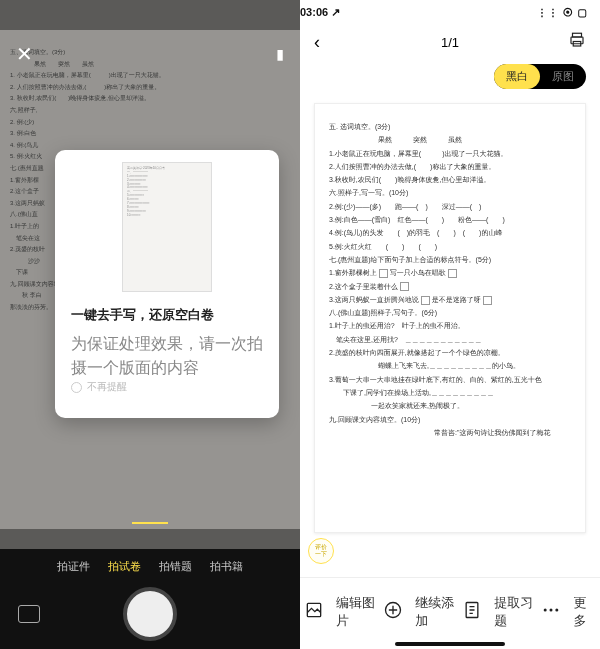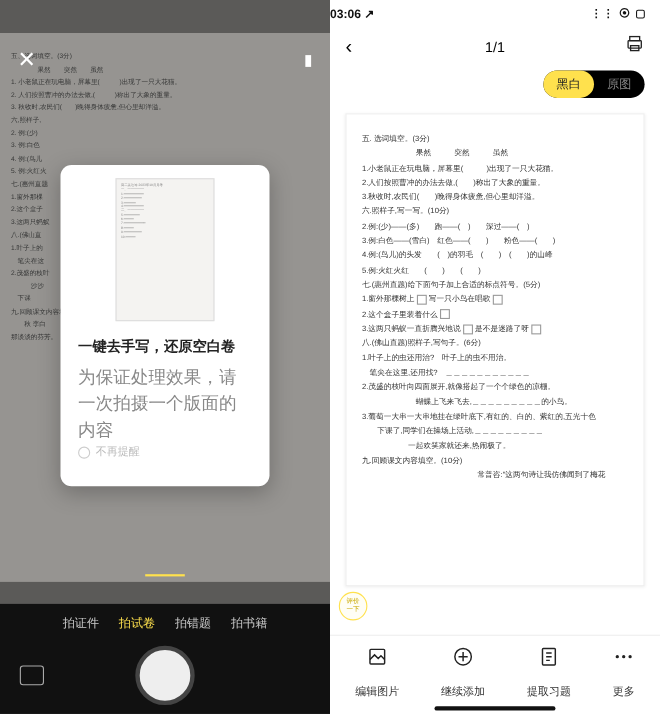--- a/index.html
+++ b/index.html
@@ -6,21 +6,21 @@
   body{background:#fff;width:600px;height:649px;overflow:hidden}
   .screens{display:flex;width:600px;height:649px}
   .phone{width:300px;height:649px;position:relative;overflow:hidden}
   
   .cam-bg{position:absolute;inset:0;background:#8c8b87}
   .doc-bg{position:absolute;left:0;right:0;top:30px;bottom:120px;background:#e6e4df;padding:18px 10px;font-size:6px;color:#555;line-height:1.6;overflow:hidden}
   .doc-bg .line{white-space:nowrap;overflow:hidden;margin-bottom:2px}
   .overlay{position:absolute;inset:0;background:rgba(0,0,0,.35)}
   .top-icons{position:absolute;top:40px;left:0;right:0;height:28px;color:#fff;display:flex;align-items:center;padding:0 16px}
   .top-icons .spacer{flex:1}
-  .modal{position:absolute;left:55px;top:150px;width:190px;background:#fff;border-radius:10px;box-shadow:0 6px 20px rgba(0,0,0,.25);overflow:hidden}
+  .modal{position:absolute;left:55px;top:150px;width:224px;background:#fff;border-radius:10px;box-shadow:0 6px 20px rgba(0,0,0,.25);overflow:hidden}
   .modal-img{height:130px;background:#f4f3f1;margin:12px auto 0;width:90px;border:1px solid #ddd;padding:4px;font-size:3px;line-height:1.3;color:#888;overflow:hidden}
   .modal-body{padding:14px 16px 10px}
   .modal-title{font-size:13px;font-weight:600;color:#222;margin-bottom:8px;text-align:left}
   .modal-sub{font-size:16px;color:#888;line-height:1.5;}
   .modal-remind{display:flex;align-items:center;font-size:10px;color:#bbb;margin-bottom:14px}
   .modal-remind .circ{width:11px;height:11px;border:1px solid #ccc;border-radius:50%;margin-right:5px}
   .modal-btn{background:#ffe14d;color:#333;font-size:12px;text-align:center;border-radius:18px;padding:9px 0;margin:0 2px}
   .cam-bottom{position:absolute;left:0;right:0;bottom:0;height:100px;background:#111}
   .tabs{display:flex;justify-content:center;gap:18px;color:#ccc;font-size:11px;padding-top:10px}
   .tabs .active{color:#ffe14d}
@@ -38,21 +38,21 @@
   .print-ic{position:absolute;right:14px}
   .seg{display:flex;justify-content:flex-end;padding:4px 14px 6px}
   .seg-in{display:flex;background:#000000;border-radius:14px;font-size:11px}
   .seg-in span{padding:5px 12px;border-radius:14px;color:#888}
   .seg-in .on{background:#ffe14d;color:#222}
   .r-doc{margin:8px 14px 0;background:#fff;border:1px solid #eee;box-shadow:0 1px 3px rgba(0,0,0,.08);height:430px;padding:16px 14px;font-size:7px;color:#333;line-height:1.9;overflow:hidden}
   .r-doc .line{white-space:nowrap;overflow:hidden}
   .sq{display:inline-block;width:9px;height:9px;border:1px solid #999;vertical-align:middle;margin:0 2px}
   .badge{position:absolute;left:8px;bottom:85px;width:26px;height:26px;border:1px solid #ffe14d;border-radius:50%;font-size:6px;color:#c9a800;display:flex;flex-direction:column;align-items:center;justify-content:center;line-height:1.1;background:#fffef5}
   .r-bottom{position:absolute;bottom:0;left:0;right:0;height:72px;border-top:1px solid #eee;background:#fff;display:flex;justify-content:space-around;align-items:center;padding:6px 4px 10px}
-  .r-bottom .it{display:flex;flex-direction:column;align-items:center;font-size:10px;color:#333;gap:12px}
+  .r-bottom .it{display:flex;flex-direction:row;align-items:center;font-size:13px;color:#333;gap:12px}
   .r-bottom svg{width:20px;height:20px}
   .hbar{position:absolute;bottom:3px;left:50%;transform:translateX(-50%);width:110px;height:4px;background:#111;border-radius:3px}
 </style>
 </head>
 <body>
 
 <div class="screens">
 
   <div class="phone">
     <div class="cam-bg"></div>

